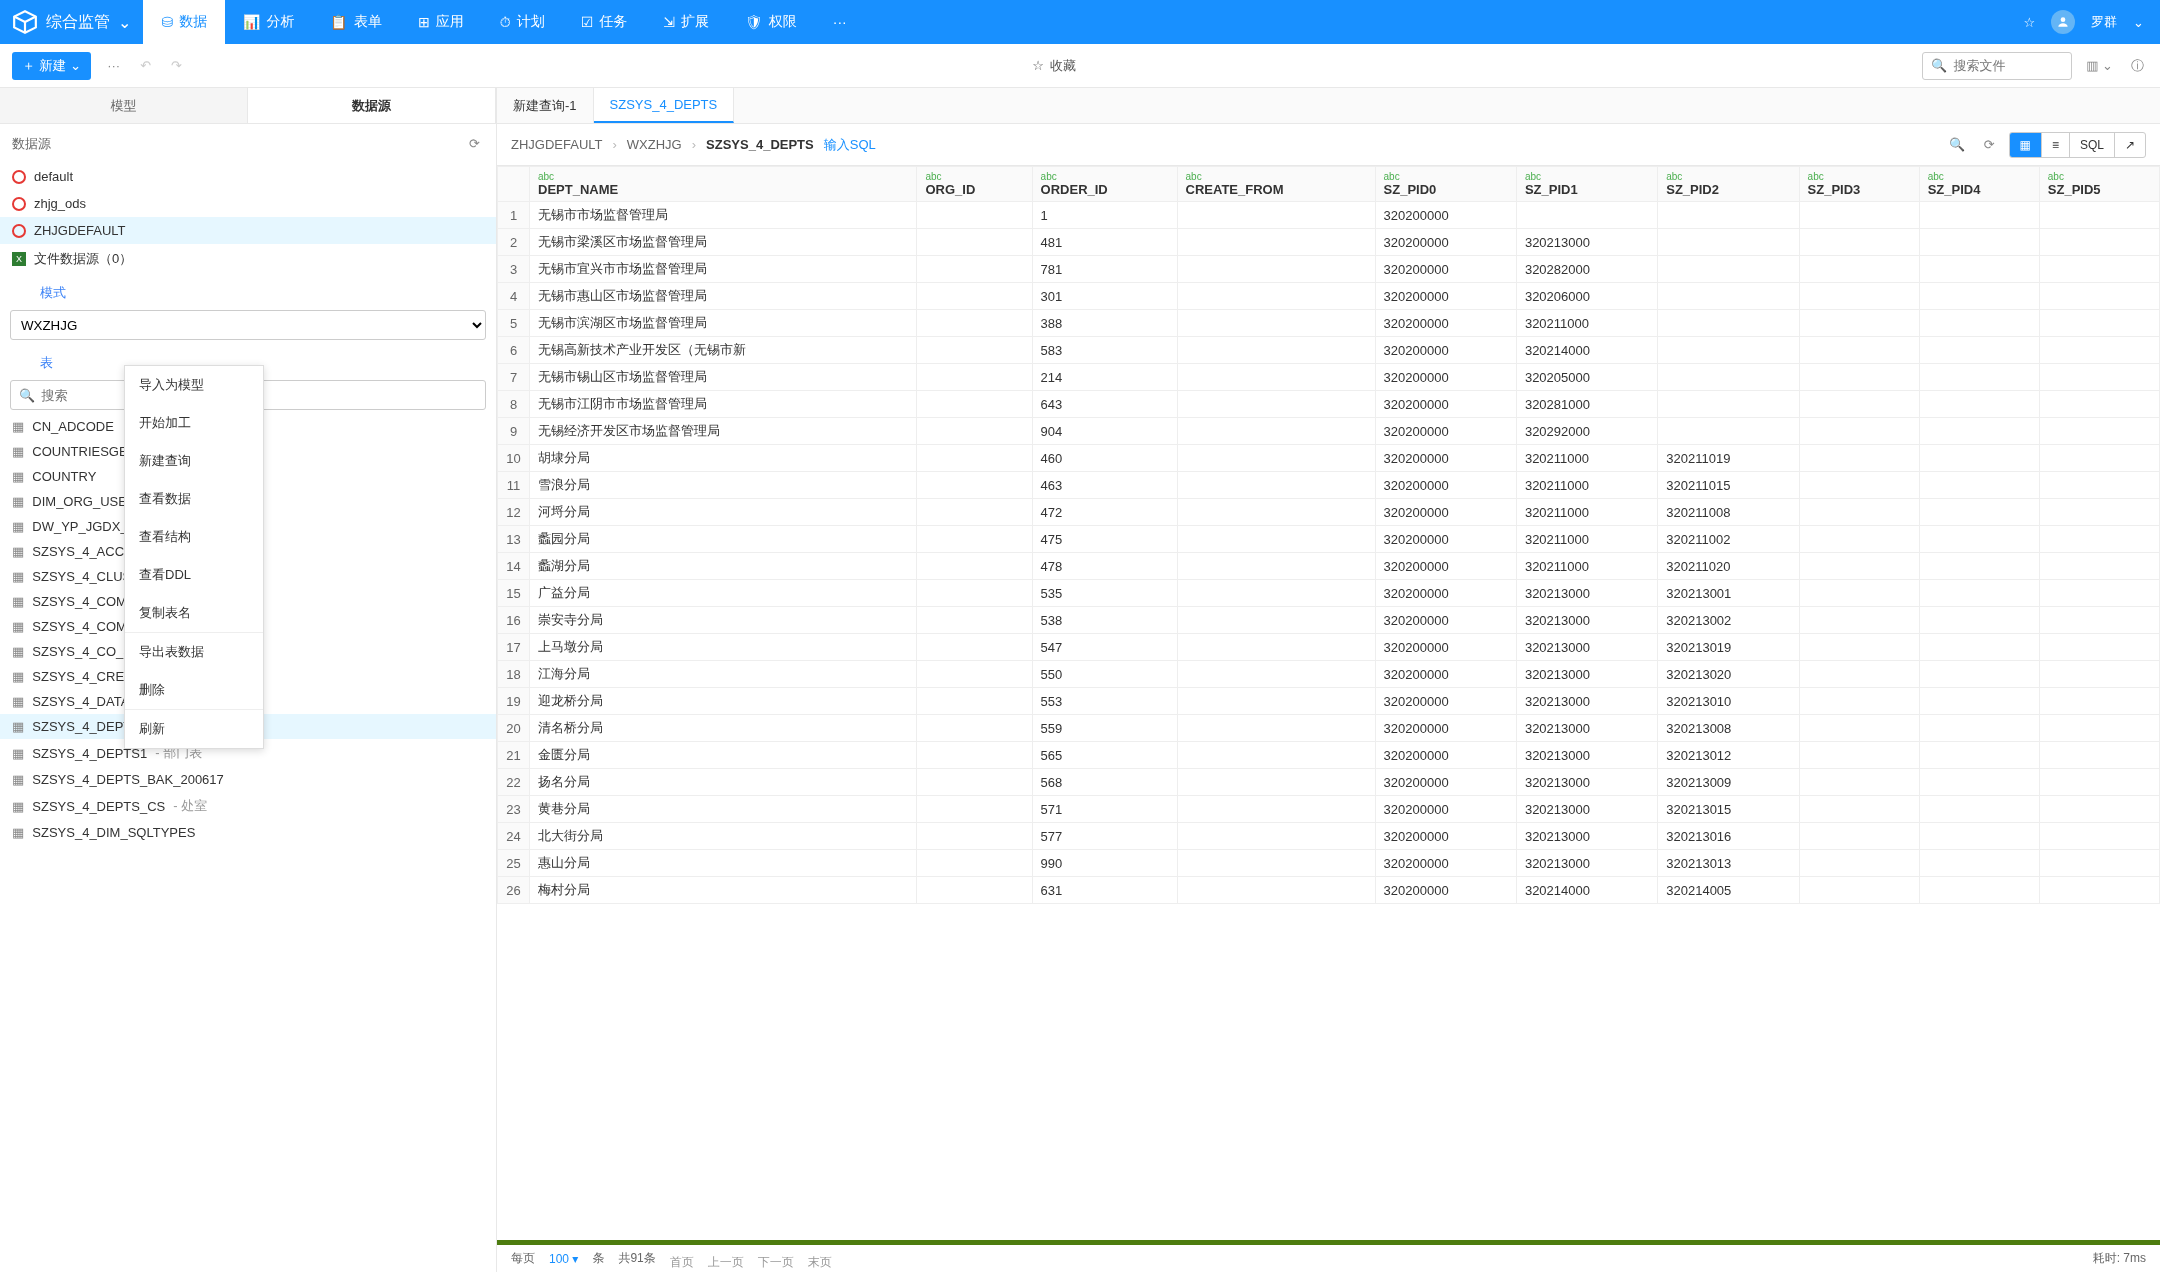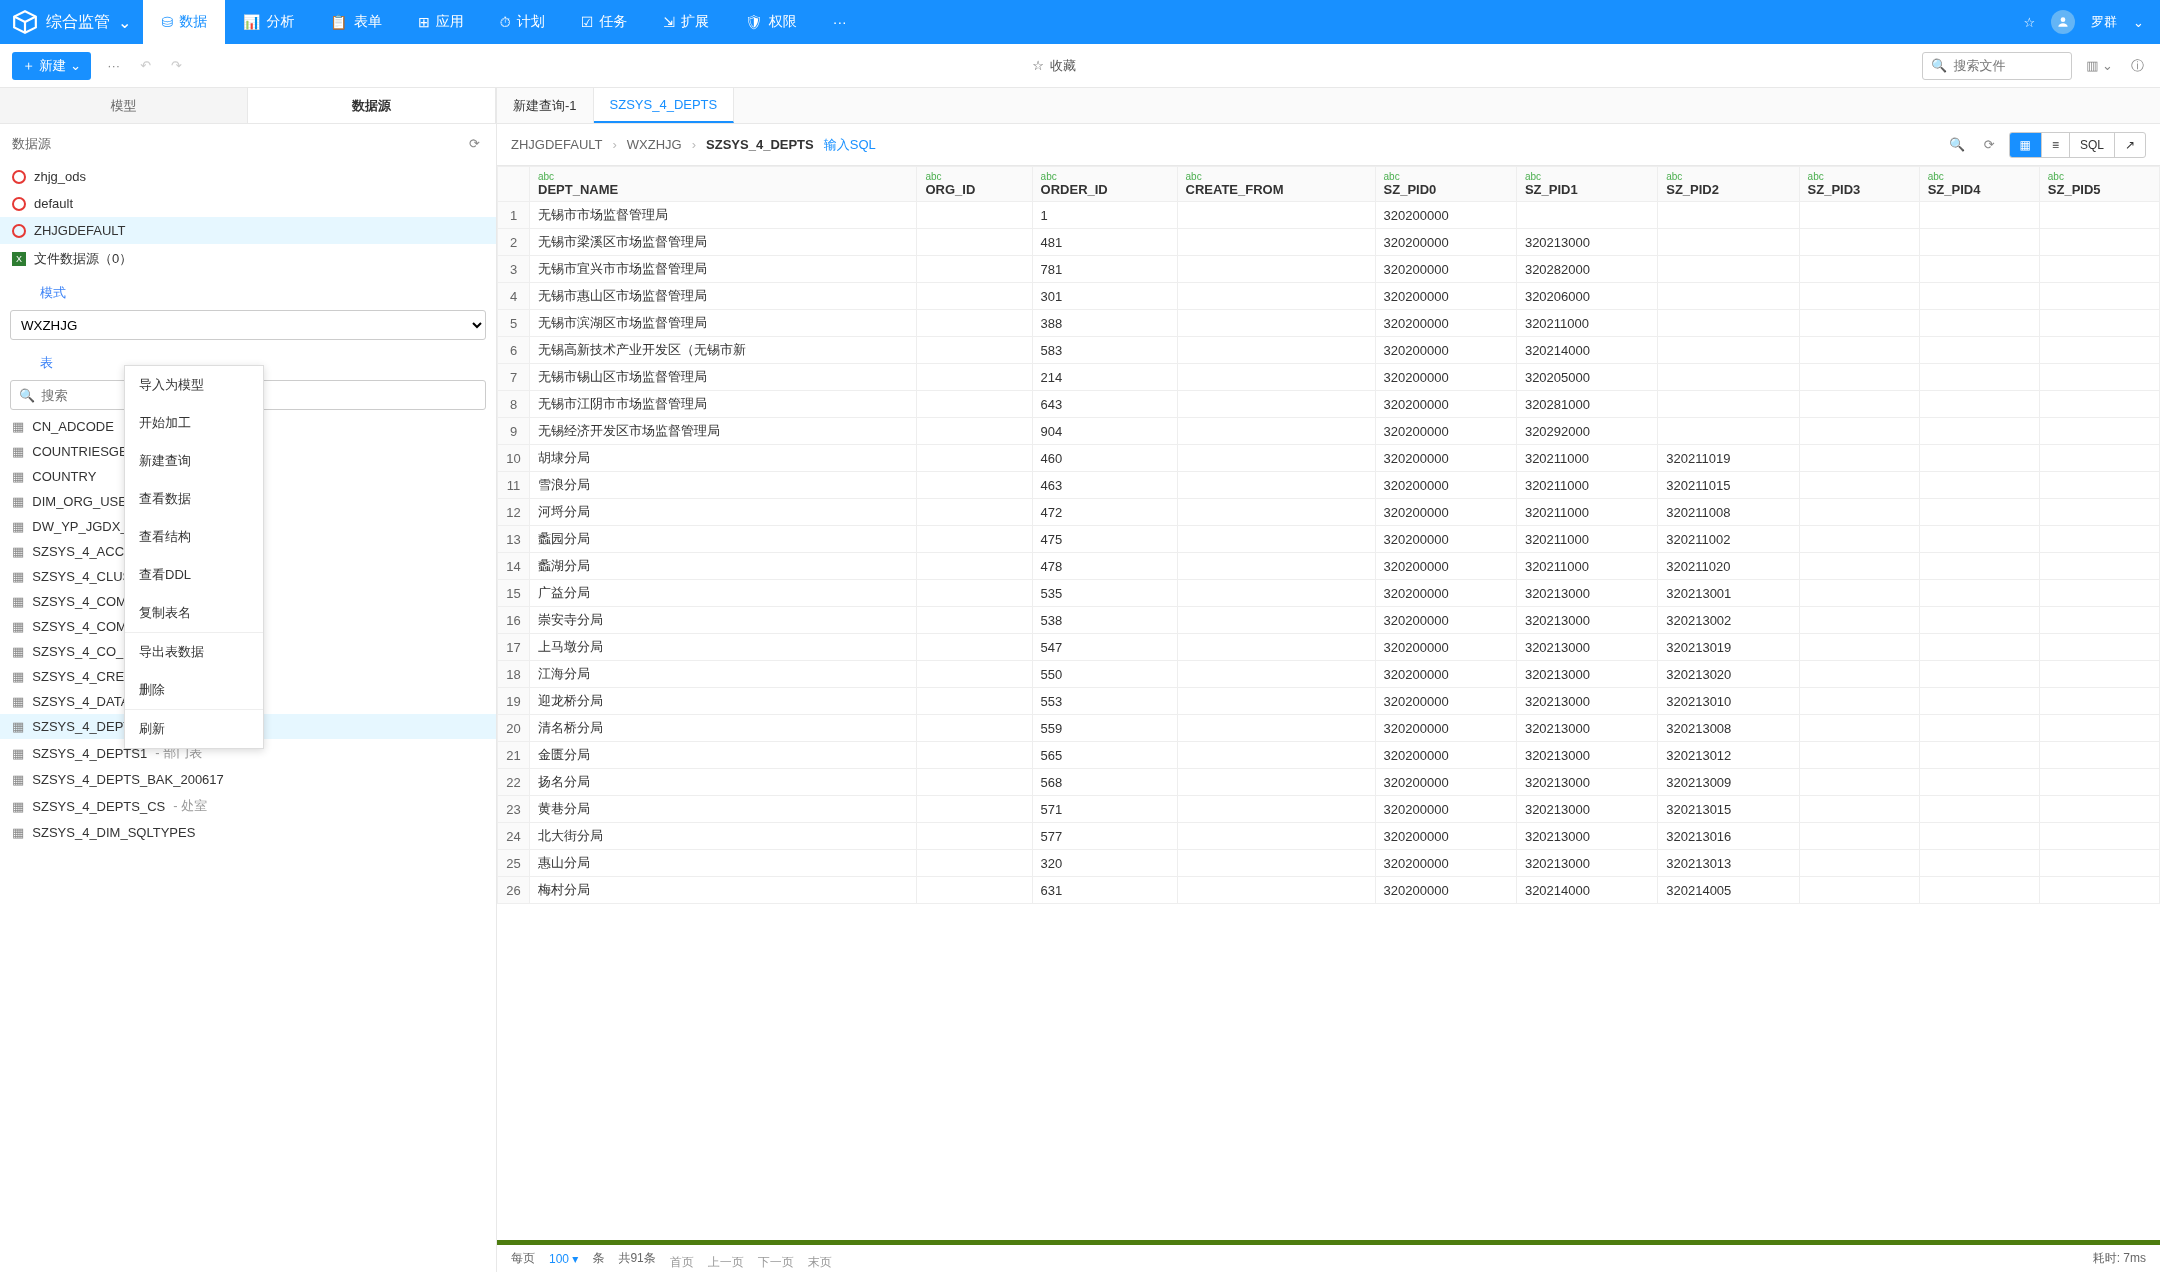--- a/index.html
+++ b/index.html
@@ -158,25 +158,25 @@
       <div class="side-tab">模型</div>
       <div class="side-tab active">数据源</div>
     </div>
     <div class="side-section-header">
       <span>数据源</span>
       <span class="icon-btn">⟳</span>
     </div>
     <div class="ds-list" id="dslist">
         <div class="ds-item">
           <span class="ds-oracle"></span>
-          <span>zhjg_ods</span>
+          <span>default</span>
         </div>
         <div class="ds-item">
           <span class="ds-oracle"></span>
-          <span>default</span>
+          <span>zhjg_ods</span>
         </div>
         <div class="ds-item selected">
           <span class="ds-oracle"></span>
           <span>ZHJGDEFAULT</span>
         </div>
         <div class="ds-item">
           <span class="ds-excel">X</span>
           <span>文件数据源（0）</span>
         </div>
       </div>
@@ -613,21 +613,21 @@
               <td>320213000</td>
               <td>320213016</td>
               <td></td>
               <td></td>
               <td></td>
             </tr>
             <tr>
               <td class="rownum">25</td>
               <td>惠山分局</td>
               <td></td>
-              <td>320</td>
+              <td>990</td>
               <td></td>
               <td>320200000</td>
               <td>320213000</td>
               <td>320213013</td>
               <td></td>
               <td></td>
               <td></td>
             </tr>
             <tr>
               <td class="rownum">26</td>

